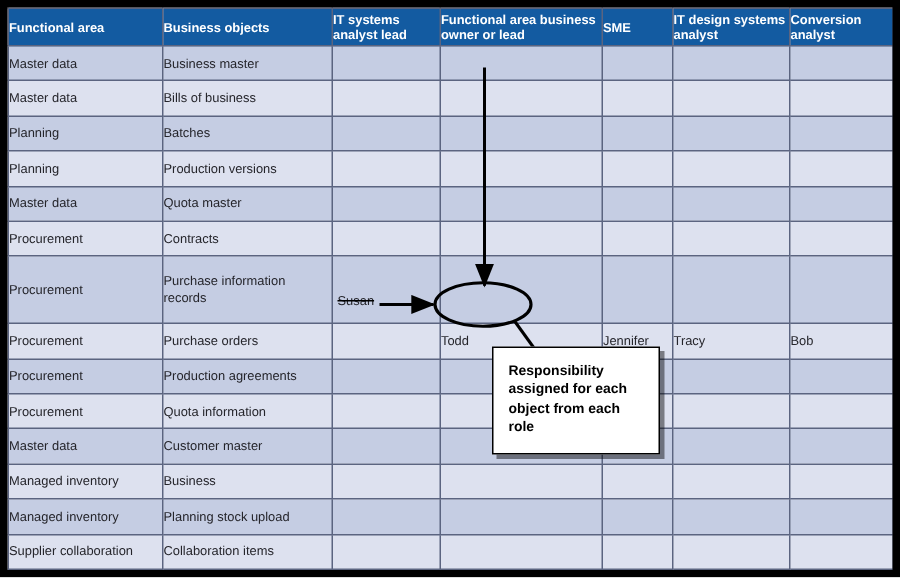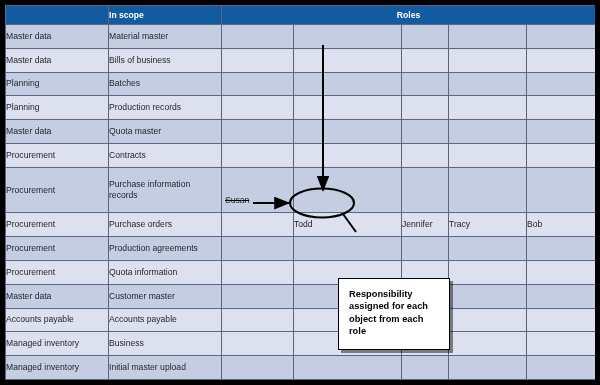--- a/index.html
+++ b/index.html
@@ -84,34 +84,33 @@
   
   #overlay {
     position: absolute;
     left: 0; top: 0;
     width: 519px;
     height: 385px;
     pointer-events: none;
   }
   .callout {
     position: absolute;
-    left: 338px;
+    left: 328px;
     top: 231px;
     width: 112px;
     height: 72px;
     background: #ffffff;
     border: 1.6px solid #000000;
     box-sizing: border-box;
     box-shadow: 3px 3px 0 rgba(0,0,0,0.45);
     padding: 9px 8px 6px 10px;
     font-size: 9.3px;
     font-weight: bold;
     line-height: 1.33;
     color: #000000;
-    margin-top: 47px;
   }
   .strike-name {
     position: absolute;
     left: 225px;
     top: 195px;
     font-size: 8.6px;
     color: #25252b;
     text-decoration: line-through;
     text-decoration-color: #000000;
     text-decoration-thickness: 1px;
@@ -127,29 +126,33 @@
       <col class="c-area">
         <col class="c-obj">
         <col class="c-it">
         <col class="c-fabo">
         <col class="c-sme">
         <col class="c-itd">
         <col class="c-conv">
     </colgroup>
     <thead>
       <tr>
-        <th class="hdr group blank"></th>
-        <th class="hdr group">In scope</th>
-        <th class="hdr group group-center" colspan="5">Roles</th>
+        <th class="hdr col">Functional area</th>
+        <th class="hdr col">Business objects</th>
+        <th class="hdr col">IT systems analyst lead</th>
+        <th class="hdr col">Functional area business owner or lead</th>
+        <th class="hdr col">SME</th>
+        <th class="hdr col">IT design systems analyst</th>
+        <th class="hdr col">Conversion analyst</th>
       </tr>
     </thead>
     <tbody id="tbody">
         <tr class="band-a">
           <td class="cell">Master data</td>
-          <td class="cell">Material master</td>
+          <td class="cell">Business master</td>
           <td class="cell"></td>
           <td class="cell"></td>
           <td class="cell"></td>
           <td class="cell"></td>
           <td class="cell"></td>
         </tr>
         <tr class="band-b">
           <td class="cell">Master data</td>
           <td class="cell">Bills of business</td>
           <td class="cell"></td>
@@ -162,21 +165,21 @@
           <td class="cell">Planning</td>
           <td class="cell">Batches</td>
           <td class="cell"></td>
           <td class="cell"></td>
           <td class="cell"></td>
           <td class="cell"></td>
           <td class="cell"></td>
         </tr>
         <tr class="band-b">
           <td class="cell">Planning</td>
-          <td class="cell">Production records</td>
+          <td class="cell">Production versions</td>
           <td class="cell"></td>
           <td class="cell"></td>
           <td class="cell"></td>
           <td class="cell"></td>
           <td class="cell"></td>
         </tr>
         <tr class="band-a">
           <td class="cell">Master data</td>
           <td class="cell">Quota master</td>
           <td class="cell"></td>
@@ -233,40 +236,40 @@
         <tr class="band-a">
           <td class="cell">Master data</td>
           <td class="cell">Customer master</td>
           <td class="cell"></td>
           <td class="cell"></td>
           <td class="cell"></td>
           <td class="cell"></td>
           <td class="cell"></td>
         </tr>
         <tr class="band-b">
-          <td class="cell">Accounts payable</td>
-          <td class="cell">Accounts payable</td>
-          <td class="cell"></td>
-          <td class="cell"></td>
-          <td class="cell"></td>
-          <td class="cell"></td>
-          <td class="cell"></td>
-        </tr>
-        <tr class="band-b">
           <td class="cell">Managed inventory</td>
           <td class="cell">Business</td>
           <td class="cell"></td>
           <td class="cell"></td>
           <td class="cell"></td>
           <td class="cell"></td>
           <td class="cell"></td>
         </tr>
         <tr class="band-a">
           <td class="cell">Managed inventory</td>
-          <td class="cell">Initial master upload</td>
+          <td class="cell">Planning stock upload</td>
+          <td class="cell"></td>
+          <td class="cell"></td>
+          <td class="cell"></td>
+          <td class="cell"></td>
+          <td class="cell"></td>
+        </tr>
+        <tr class="band-b">
+          <td class="cell">Supplier collaboration</td>
+          <td class="cell">Collaboration items</td>
           <td class="cell"></td>
           <td class="cell"></td>
           <td class="cell"></td>
           <td class="cell"></td>
           <td class="cell"></td>
         </tr>
       </tbody>
   </table>
 
   <div id="overlay">

